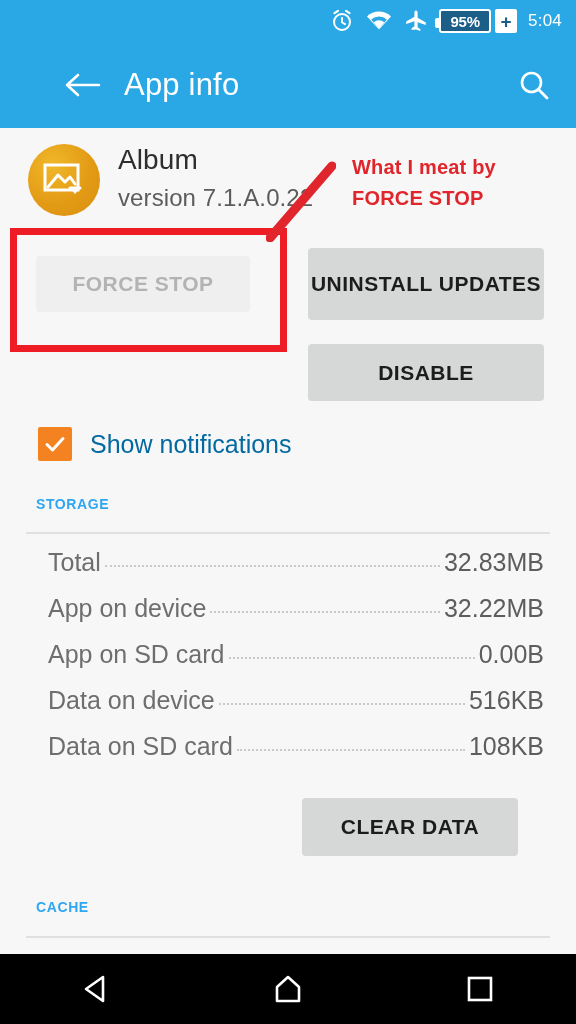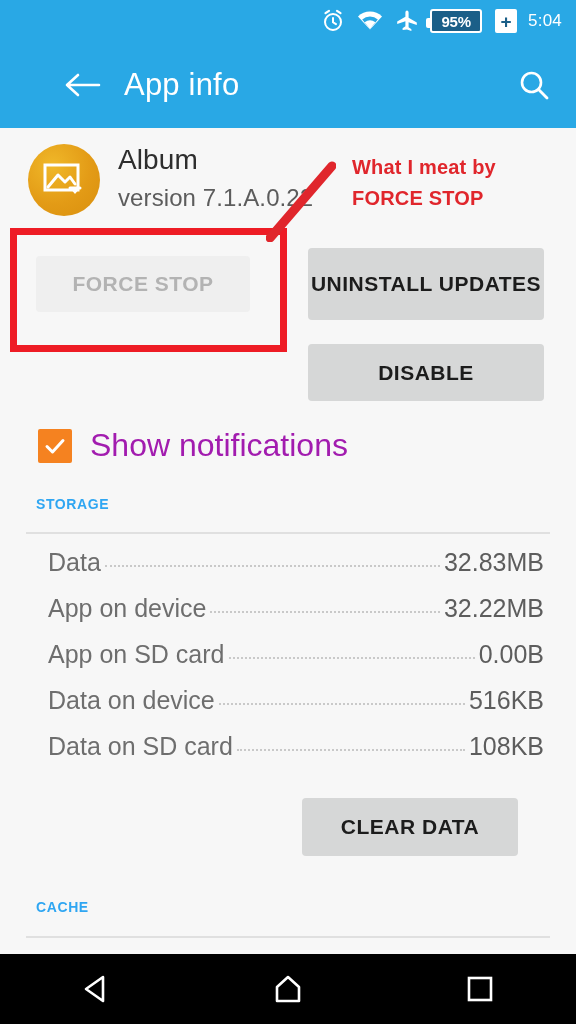--- a/index.html
+++ b/index.html
@@ -13,21 +13,21 @@
 
   
   .statusbar {
     position:absolute; top:0; left:0; width:576px; height:42px;
     background:#29a8e5;
     display:flex; align-items:center; justify-content:flex-end;
     padding-right:14px; gap:11px;
   }
   .st-icon { display:flex; align-items:center; }
   .battery {
-    display:flex; align-items:flex-end; gap:13px;
+    display:flex; align-items:flex-end; gap:4px;
   }
   .batt-body {
     position:relative; width:52px; height:24px;
     border:2.5px solid #fff; border-radius:3px;
     display:flex; align-items:center; justify-content:center;
     background:#1b5f88;
   }
   .batt-body:before{
     content:""; position:absolute; left:-6px; top:7px;
     width:4px; height:10px; background:#fff; border-radius:2px 0 0 2px;
@@ -94,21 +94,21 @@
     color:#e0262c; font-size:20px; font-weight:bold; line-height:1.55;
     letter-spacing:0.2px;
   }
 
   
   .check-row { position:absolute; left:38px; top:427px; display:flex; align-items:center; gap:18px; }
   .checkbox {
     width:34px; height:34px; background:#f58220; border-radius:2px;
     display:flex; align-items:center; justify-content:center;
   }
-  .check-label { font-size:32px; color:#a21caf; }
+  .check-label { font-size:25px; color:#0369a1; }
 
   
   .section-head {
     position:absolute; left:36px;
     color:#2fa6f2; font-size:14px; font-weight:bold; letter-spacing:0.6px;
   }
   .section-rule {
     position:absolute; left:26px; width:524px; height:2px; background:#e0e0e0;
   }
   #storage-head { top:496px; }
@@ -219,21 +219,21 @@
       </svg>
     </span>
     <span class="check-label">Show notifications</span>
   </div>
 
   <div class="section-head" id="storage-head">STORAGE</div>
   <div class="section-rule" id="storage-rule"></div>
 
   <div class="storage-list">
     <div class="storage-row">
-      <span class="sr-label">Data</span>
+      <span class="sr-label">Total</span>
       <span class="sr-dots"></span>
       <span class="sr-value">32.83MB</span>
     </div>
     <div class="storage-row">
       <span class="sr-label">App on device</span>
       <span class="sr-dots"></span>
       <span class="sr-value">32.22MB</span>
     </div>
     <div class="storage-row">
       <span class="sr-label">App on SD card</span>

